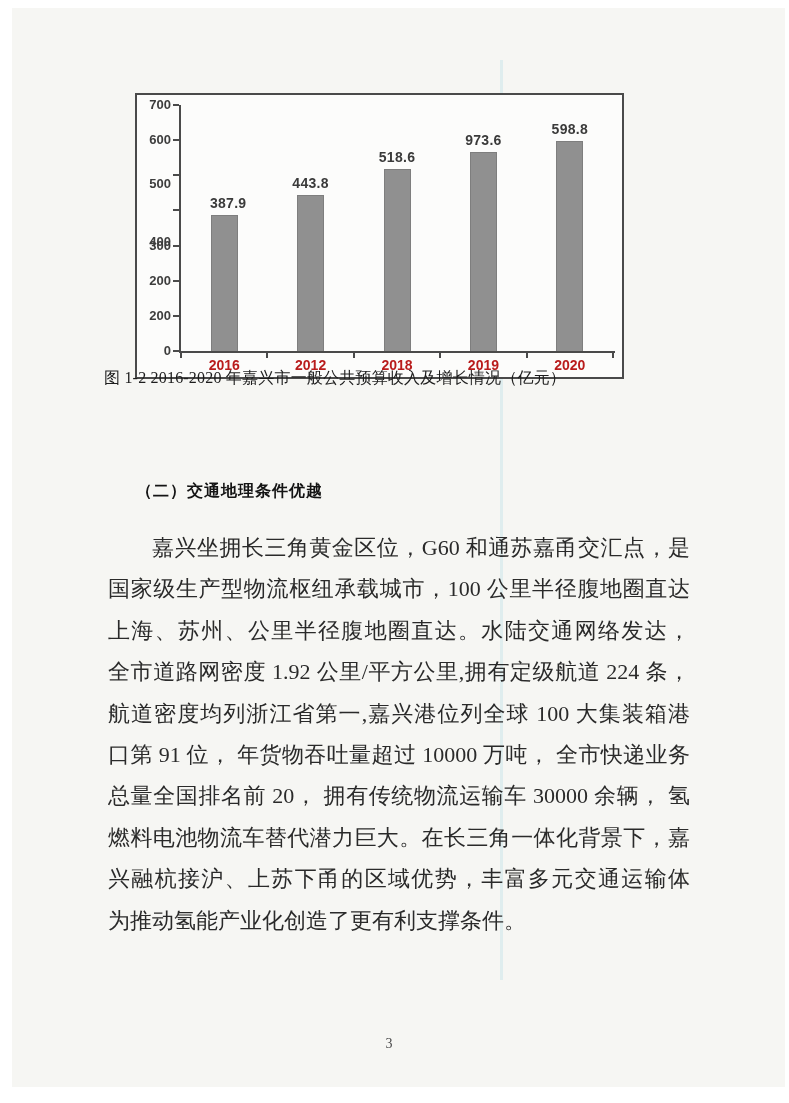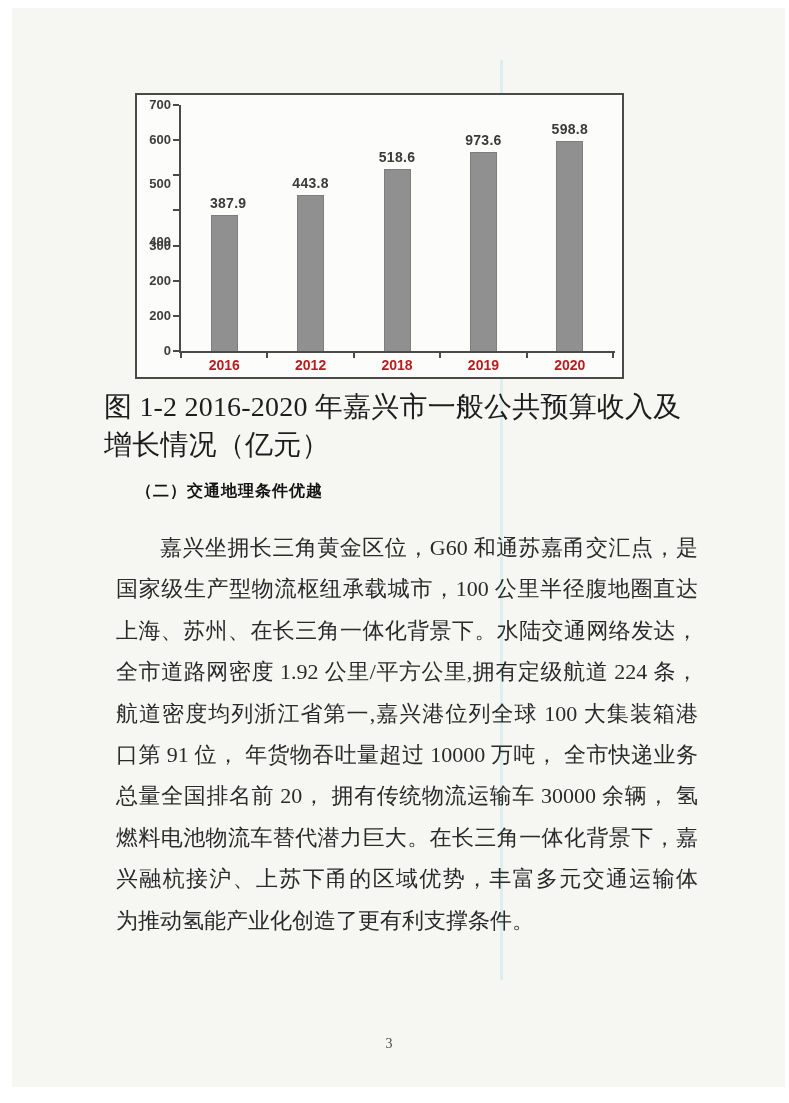--- a/index.html
+++ b/index.html
@@ -92,34 +92,34 @@
   }
   .cat-label {
     flex: 1 1 0;
     text-align: center;
     font-size: 14px; font-weight: 700; color: #b91c1c;
   }
 
   
   .figure-caption {
     position: absolute;
-    left: 104px; top: 388px; width: 582px;
-    font-size: 28px; color: #1d1d1d;
+    left: 104px; top: 368px; width: 582px;
+    font-size: 16px; color: #1d1d1d;
     letter-spacing: 0.2px;
   }
   .section-heading {
     position: absolute;
     left: 104px; top: 481px; width: 582px;
     font-size: 16px; font-weight: 700; color: #141414;
     text-indent: 2em;
     letter-spacing: 1px;
   }
   .body-paragraph {
     position: absolute;
-    left: 116px; top: 527px; width: 582px;
+    left: 108px; top: 527px; width: 582px;
     font-size: 22px; color: #2a2a2a;
   }
   .body-line {
     height: 41.4px;
     line-height: 41.4px;
     text-align: justify;
     text-align-last: justify;
     white-space: normal;
     overflow: hidden;
   }
@@ -200,21 +200,21 @@
       </div>
   </div>
 
   <div class="figure-caption">图 1-2 2016-2020 年嘉兴市一般公共预算收入及增长情况（亿元）</div>
 
   <div class="section-heading">（二）交通地理条件优越</div>
 
   <div class="body-paragraph">
     <div class="body-line first">嘉兴坐拥长三角黄金区位，G60 和通苏嘉甬交汇点，是</div>
     <div class="body-line">国家级生产型物流枢纽承载城市，100 公里半径腹地圈直达</div>
-    <div class="body-line">上海、苏州、在长三角一体化背景下。水陆交通网络发达，</div>
+    <div class="body-line">上海、苏州、公里半径腹地圈直达。水陆交通网络发达，</div>
     <div class="body-line">全市道路网密度 1.92 公里/平方公里,拥有定级航道 224 条，</div>
     <div class="body-line">航道密度均列浙江省第一,嘉兴港位列全球 100 大集装箱港</div>
     <div class="body-line">口第 91 位， 年货物吞吐量超过 10000 万吨， 全市快递业务</div>
     <div class="body-line">总量全国排名前 20， 拥有传统物流运输车 30000 余辆， 氢</div>
     <div class="body-line">燃料电池物流车替代潜力巨大。在长三角一体化背景下，嘉</div>
     <div class="body-line">兴融杭接沪、上苏下甬的区域优势，丰富多元交通运输体系，</div>
     <div class="body-line last">为推动氢能产业化创造了更有利支撑条件。</div>
   </div>
 
   <div class="page-number">3</div>

